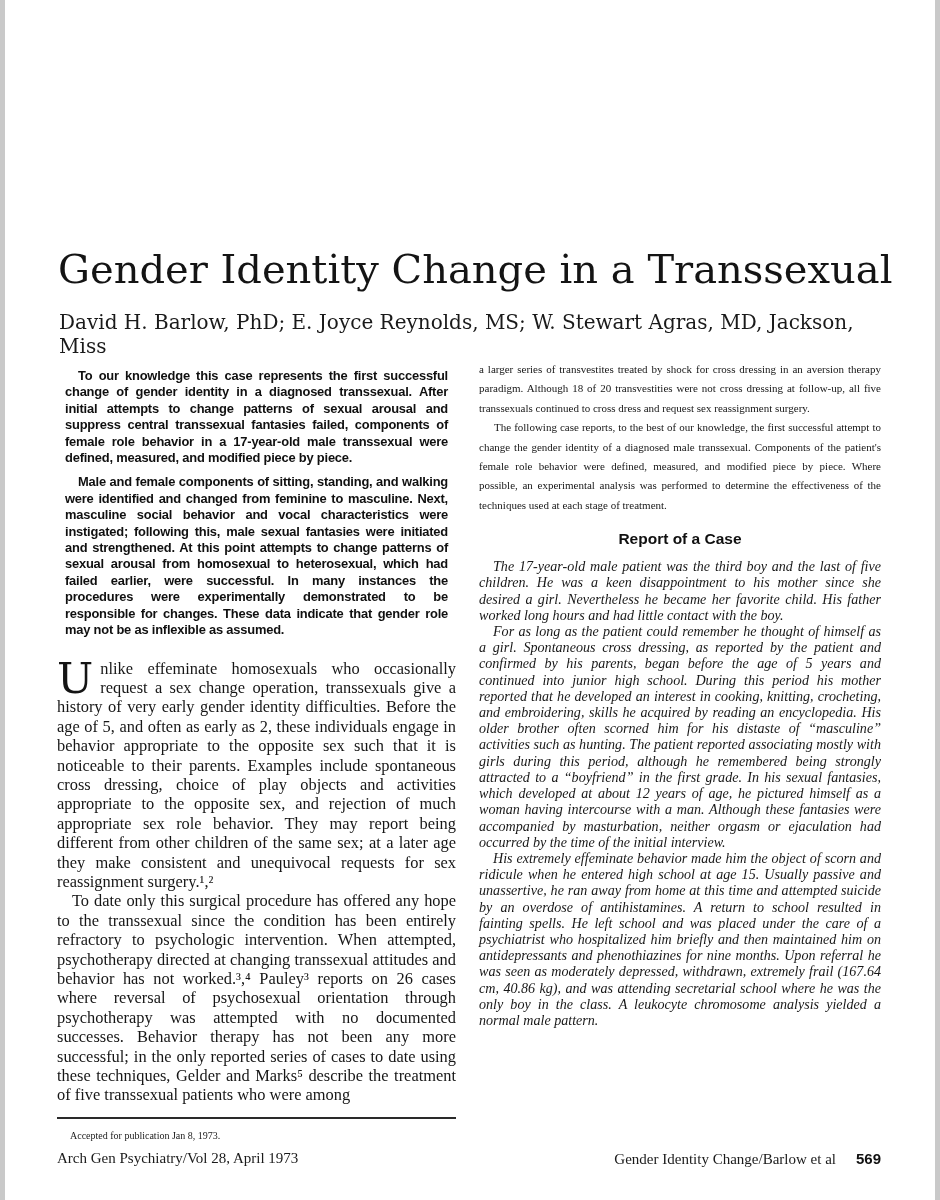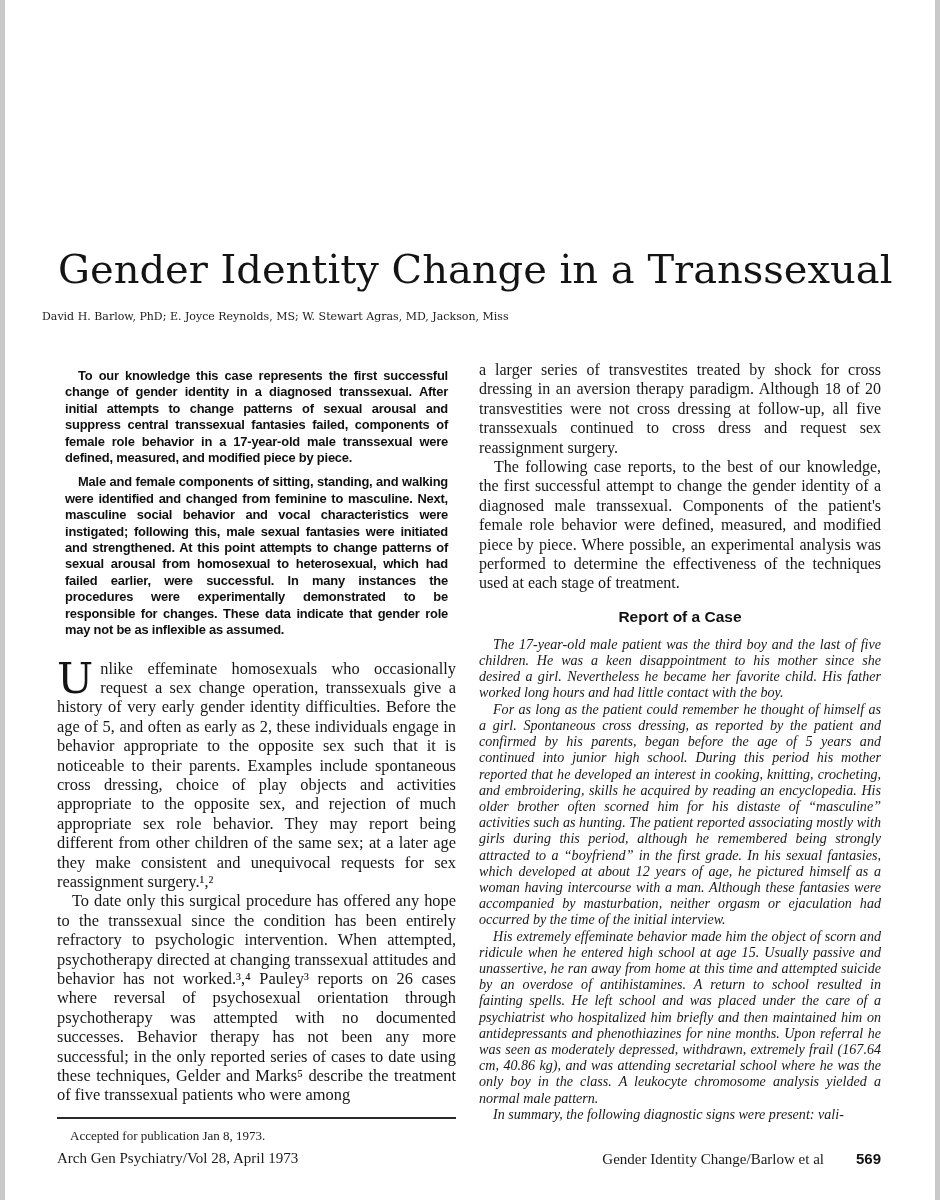--- a/index.html
+++ b/index.html
@@ -15,23 +15,23 @@
   .scan-edge.left{left:0;}
   .scan-edge.right{right:0;}
 
   .article-title{
     position:absolute;left:58px;top:246px;width:830px;
     font-family:"DejaVu Serif", serif;
     font-size:40px;font-weight:500;letter-spacing:0px;
     color:#141414;margin:0;white-space:nowrap;
   }
   .byline{
-    position:absolute;left:42px;top:310px;width:820px;
+    position:absolute;left:59px;top:310px;width:820px;
     font-family:"DejaVu Serif", serif;
-    font-size:11px;color:#1a1a1a;
+    font-size:20px;color:#1a1a1a;
   }
 
   .col{position:absolute;top:360px;}
   .col-left{left:57px;width:399px;}
   .col-right{left:479px;width:402px;}
 
   .abstract p{
     font-family:"Liberation Sans", sans-serif;
     font-weight:bold;
     font-size:12.9px;line-height:16.4px;letter-spacing:-0.2px;
@@ -50,47 +50,47 @@
     font-size:43px;line-height:33px;
     padding:3px 7px 0 0;color:#141414;
   }
 
   .footnotes{
     margin-top:12px;
     border-top:2px solid #2a2a2a;
     padding-top:9px;
   }
   .footnotes p{
-    font-size:13px;line-height:15.8px;
+    font-size:10px;line-height:15.8px;
     text-align:justify;text-indent:13px;
     margin:0;color:#1a1a1a;font-family:Liberation Serif, serif;
   }
 
   .cont-text p{
-    font-size:16px;line-height:19.4px;
+    font-size:11px;line-height:19.4px;
     text-align:justify;margin:0;color:#161616;
   }
   .cont-text p.indent{text-indent:15px;}
   .section-heading{
     font-family:"Liberation Sans", sans-serif;
     font-weight:bold;font-size:15.5px;
     text-align:center;margin:15px 0 10px 0;color:#101010;
   }
   .case-text p{
     font-size:14.1px;line-height:16.2px;
     text-align:justify;text-indent:14px;
     margin:0;color:#181818;font-style:italic;
   }
 
   .page-footer{
     position:absolute;left:57px;top:1150px;width:824px;
     display:flex;justify-content:space-between;align-items:flex-start;
     font-size:15px;color:#1a1a1a;
   }
-  .footer-right{display:flex;align-items:baseline;gap:12px;}
+  .footer-right{display:flex;align-items:baseline;}
   .page-number{
     font-family:"Liberation Sans", sans-serif;
     font-weight:bold;font-size:15px;margin-left:20px;color:#111;
   }
 
   .watermark{
     position:absolute;left:16px;top:1183px;width:930px;
     font-family:"Liberation Serif", serif;
     font-weight:bold;font-size:15px;color:#101010;
     white-space:nowrap;
@@ -123,21 +123,20 @@
 <div class="col col-right">
   <div class="cont-text">
     <p>a larger series of transvestites treated by shock for cross dressing in an aversion therapy paradigm. Although 18 of 20 transvestities were not cross dressing at follow-up, all five transsexuals continued to cross dress and request sex reassignment surgery.</p>
     <p class="indent">The following case reports, to the best of our knowledge, the first successful attempt to change the gender identity of a diagnosed male transsexual. Components of the patient's female role behavior were defined, measured, and modified piece by piece. Where possible, an experimental analysis was performed to determine the effectiveness of the techniques used at each stage of treatment.</p>
   </div>
   <h2 class="section-heading">Report of a Case</h2>
   <div class="case-text">
     <p>The 17-year-old male patient was the third boy and the last of five children. He was a keen disappointment to his mother since she desired a girl. Nevertheless he became her favorite child. His father worked long hours and had little contact with the boy.</p>
     <p>For as long as the patient could remember he thought of himself as a girl. Spontaneous cross dressing, as reported by the patient and confirmed by his parents, began before the age of 5 years and continued into junior high school. During this period his mother reported that he developed an interest in cooking, knitting, crocheting, and embroidering, skills he acquired by reading an encyclopedia. His older brother often scorned him for his distaste of “masculine” activities such as hunting. The patient reported associating mostly with girls during this period, although he remembered being strongly attracted to a “boyfriend” in the first grade. In his sexual fantasies, which developed at about 12 years of age, he pictured himself as a woman having intercourse with a man. Although these fantasies were accompanied by masturbation, neither orgasm or ejaculation had occurred by the time of the initial interview.</p>
     <p>His extremely effeminate behavior made him the object of scorn and ridicule when he entered high school at age 15. Usually passive and unassertive, he ran away from home at this time and attempted suicide by an overdose of antihistamines. A return to school resulted in fainting spells. He left school and was placed under the care of a psychiatrist who hospitalized him briefly and then maintained him on antidepressants and phenothiazines for nine months. Upon referral he was seen as moderately depressed, withdrawn, extremely frail (167.64 cm, 40.86 kg), and was attending secretarial school where he was the only boy in the class. A leukocyte chromosome analysis yielded a normal male pattern.</p>
-    <p>In summary, the following diagnostic signs were present: vali-</p>
   </div>
 </div>
 
 <div class="page-footer">
   <span>Arch Gen Psychiatry/Vol 28, April 1973</span>
   <span class="footer-right">
     <span>Gender Identity Change/Barlow et al</span>
     <span class="page-number">569</span>
   </span>
 </div>

